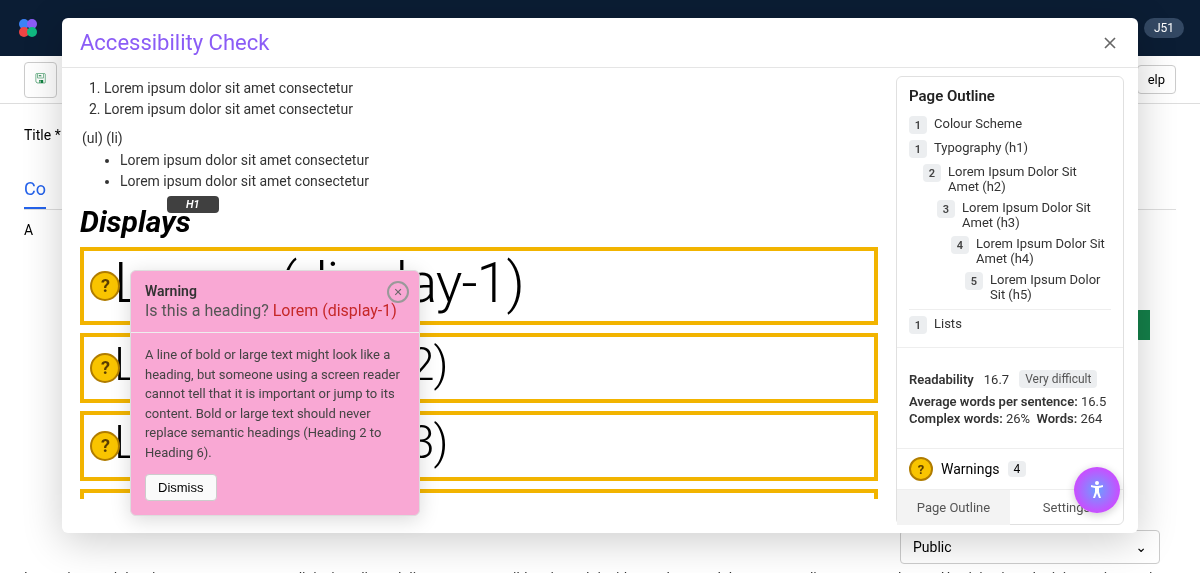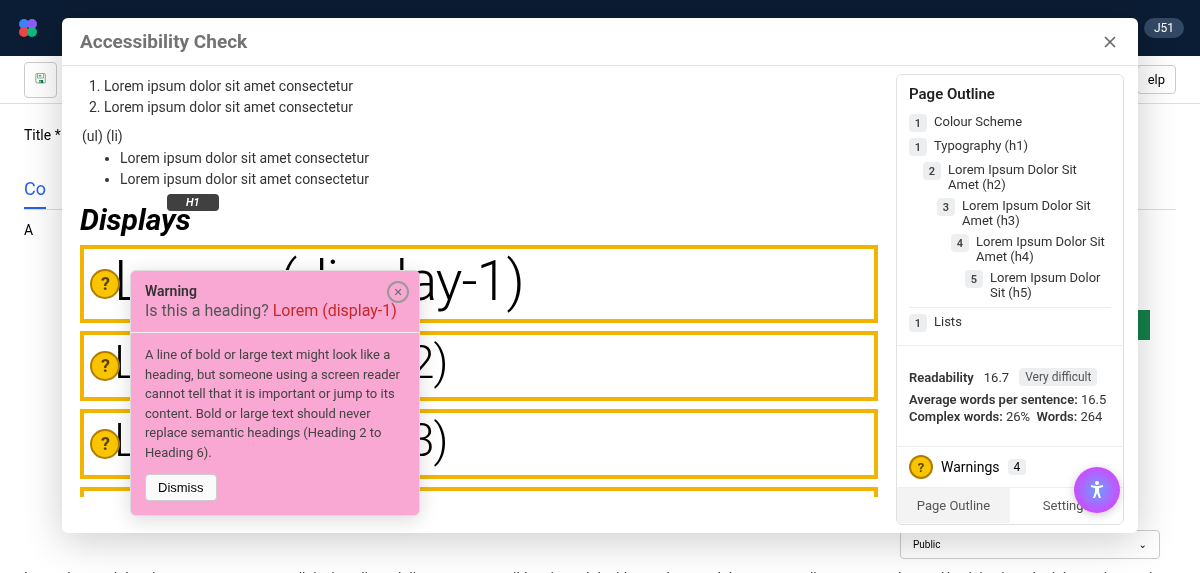--- a/index.html
+++ b/index.html
@@ -19,28 +19,28 @@
   .bg-body { padding: 16px 24px; background: #fff; }
   .bg-title-row { display: flex; align-items: center; margin-bottom: 12px; }
   .bg-title-label { font-size: 14px; margin-right: 8px; }
   .bg-input { border: 1px solid #ccc; border-radius: 4px; padding: 6px 8px; font-size: 14px; width: 60px; }
 
   .bg-tabs { border-bottom: 1px solid #ddd; margin-top: 20px; }
   .bg-tab { display: inline-block; padding: 8px 0; color: #2563eb; border-bottom: 2px solid #2563eb; font-size: 18px; }
 
   .bg-lorem { font-size: 14px; line-height: 1.5; color: #333; margin-top: 330px; }
 
-  .bg-sidebar-select { position: absolute; right: 40px; top: 530px; border: 1px solid #ccc; border-radius: 4px; padding: 8px 12px; font-size: 10px; width: 260px; display: flex; justify-content: space-between; align-items: center; background: #fff; }
+  .bg-sidebar-select { position: absolute; right: 40px; top: 530px; border: 1px solid #ccc; border-radius: 4px; padding: 8px 12px; font-size: 14px; width: 260px; display: flex; justify-content: space-between; align-items: center; background: #fff; }
   .bg-green-btn { position: absolute; right: 50px; top: 310px; width: 15px; height: 30px; background: #14804a; border-radius: 4px 0 0 4px; }
 
   
   .modal-backdrop { position: absolute; inset: 0; background: rgba(0,0,0,0.0); }
   .modal { position: absolute; top: 18px; left: 62px; right: 62px; bottom: 40px; background: #fff; border-radius: 6px; box-shadow: 0 8px 40px rgba(0,0,0,0.2); display: flex; flex-direction: column; overflow: hidden; }
   .modal-header { padding: 12px 18px; border-bottom: 1px solid #e5e5e5; display: flex; align-items: center; }
-  .modal-title { font-size: 19px; font-weight: 700; color: #737373; }
+  .modal-title { font-size: 22px; font-weight: 400; color: #8b5cf6; }
   .modal-close { margin-left: auto; width: 20px; height: 20px; cursor: pointer; color: #666; }
 
   .modal-body { flex: 1; display: flex; overflow: hidden; position: relative; }
   .modal-content { flex: 1; padding: 10px 18px; overflow: hidden; position: relative; }
 
   .ol { list-style: decimal; padding-left: 24px; font-size: 14px; line-height: 1.5; color: #333; }
   .ul-label { font-size: 14px; margin: 10px 0 4px 2px; color: #333; }
   .ul { list-style: disc; padding-left: 40px; font-size: 14px; line-height: 1.5; color: #333; }
 
   .displays-h1 { font-size: 30px; font-weight: 700; color: #000; margin-top: 12px; position: relative; display: inline-block; font-style: italic; }

